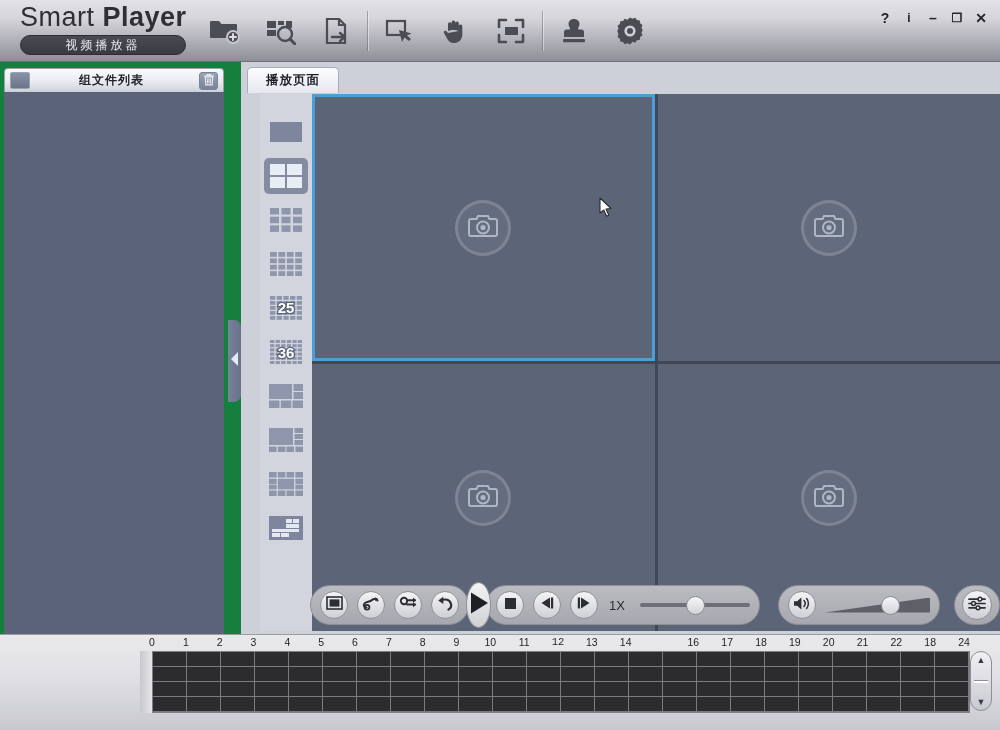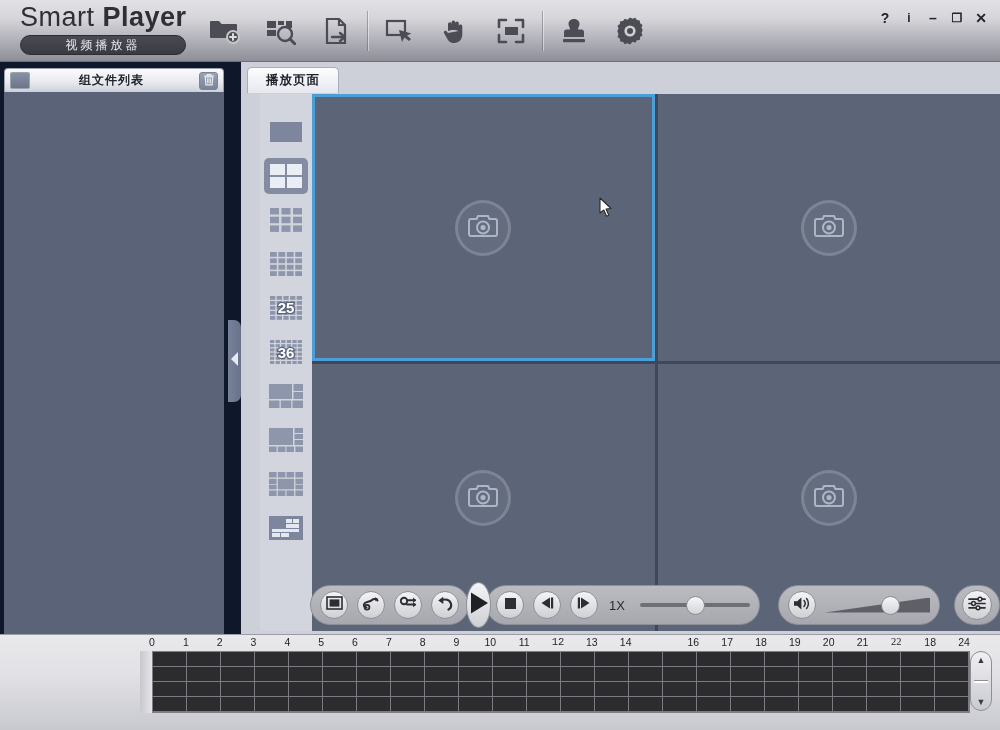--- a/index.html
+++ b/index.html
@@ -43,21 +43,21 @@
   .wincontrols { position: absolute; right: 8px; top: 8px; display: flex; align-items: center; gap: 2px; }
   .wc {
     width: 22px; height: 20px; display: flex; align-items: center; justify-content: center;
     font-size: 14px; color: #23232a; cursor: pointer; font-weight: bold;
   }
   .wc.small { font-size: 12px; }
 
   
   .sidebar {
     position: absolute; left: 0; top: 62px; width: 256px; height: 640px;
-    background: #0f172a;
+    background: #15803d;
   }
   .sb-header {
     position: absolute; left: 4px; top: 6px; width: 220px; height: 24px;
     border-radius: 4px 4px 0 0;
     background: linear-gradient(to bottom,#fbfbfd 0%, #e9ebf0 55%, #ccd0da 100%);
     border: 1px solid #9aa0ad; border-bottom: none;
     display: flex; align-items: center;
   }
   .sb-h-box {
     width: 20px; height: 17px; margin-left: 5px; border-radius: 2px;
@@ -723,21 +723,21 @@
         <div class="tick" style="left: 412px; font-family: Liberation Mono, monospace;">12</div>
         <div class="tick" style="left: 445.833px;">13</div>
         <div class="tick" style="left: 479.667px;">14</div>
         <div class="tick" style="left: 513.5px; margin-top: 36px;">15</div>
         <div class="tick" style="left: 547.333px;">16</div>
         <div class="tick" style="left: 581.167px;">17</div>
         <div class="tick" style="left: 615px;">18</div>
         <div class="tick" style="left: 648.833px;">19</div>
         <div class="tick" style="left: 682.667px;">20</div>
         <div class="tick" style="left: 716.5px;">21</div>
-        <div class="tick" style="left: 750.333px; font-family: Liberation Serif, serif;">22</div>
+        <div class="tick" style="left: 750.333px;">22</div>
         <div class="tick" style="left: 784.167px;">18</div>
         <div class="tick" style="left: 818px;">24</div>
       </div>
     <div class="tl-left-grad"></div>
     <div class="tlgrid">
         <div class="tlcell"></div>
         <div class="tlcell"></div>
         <div class="tlcell"></div>
         <div class="tlcell"></div>
         <div class="tlcell"></div>

